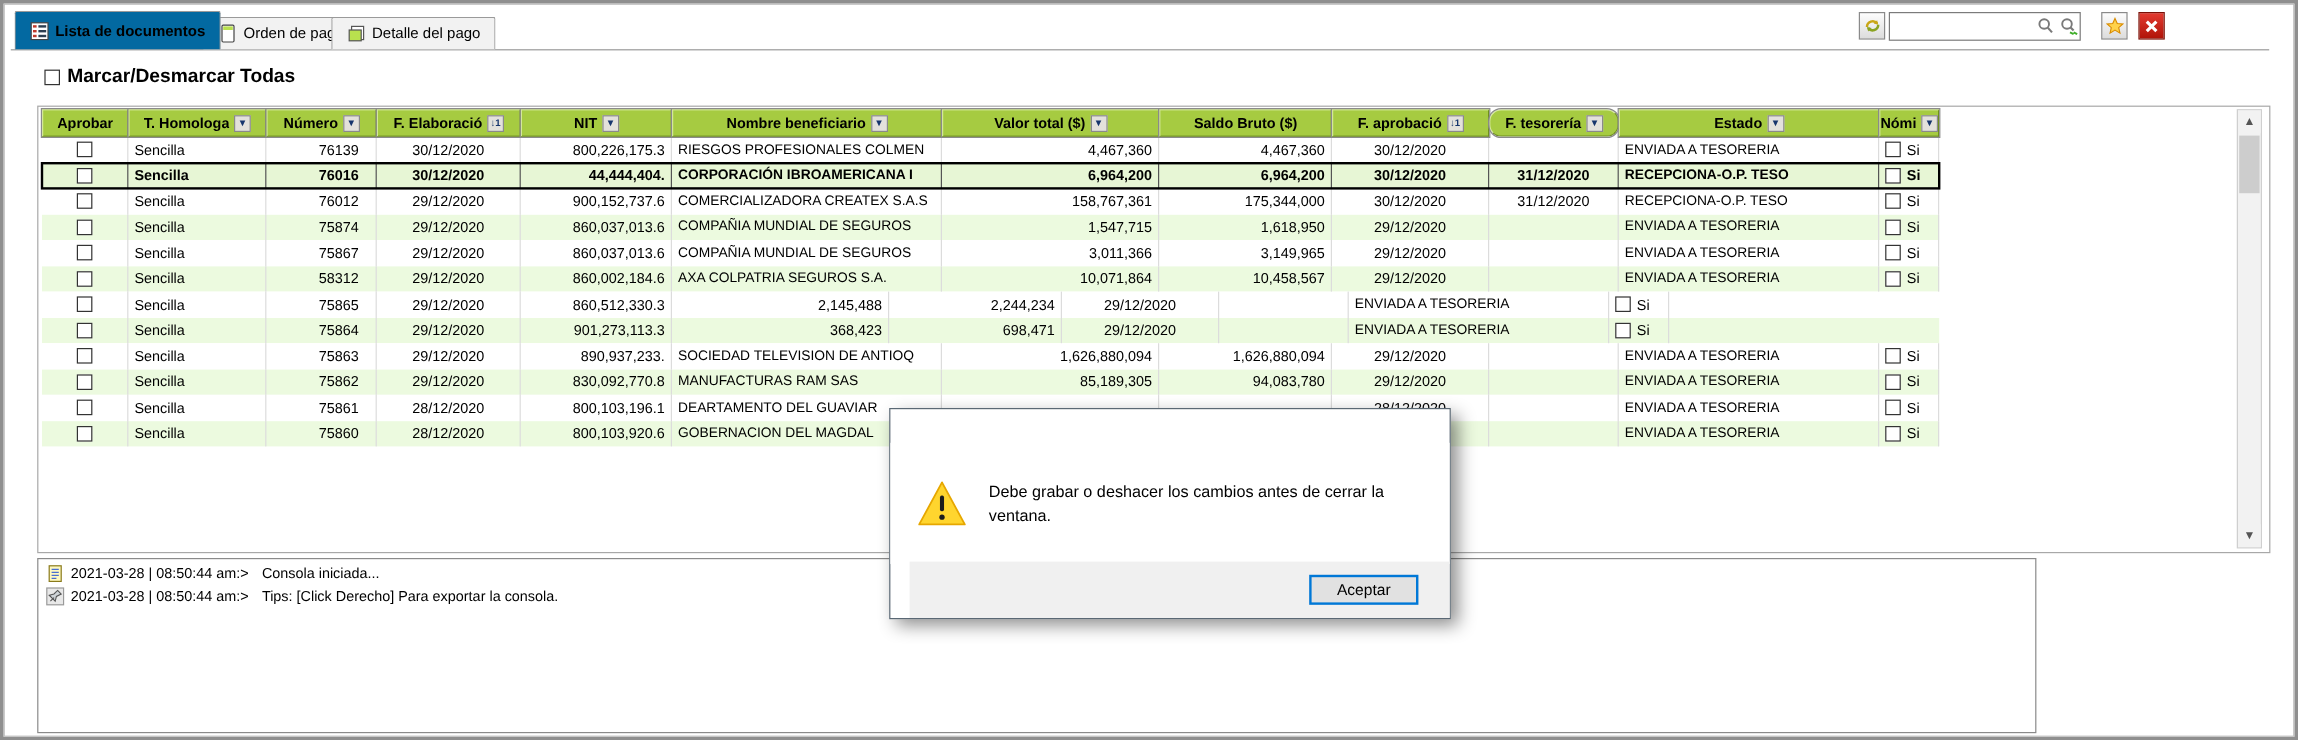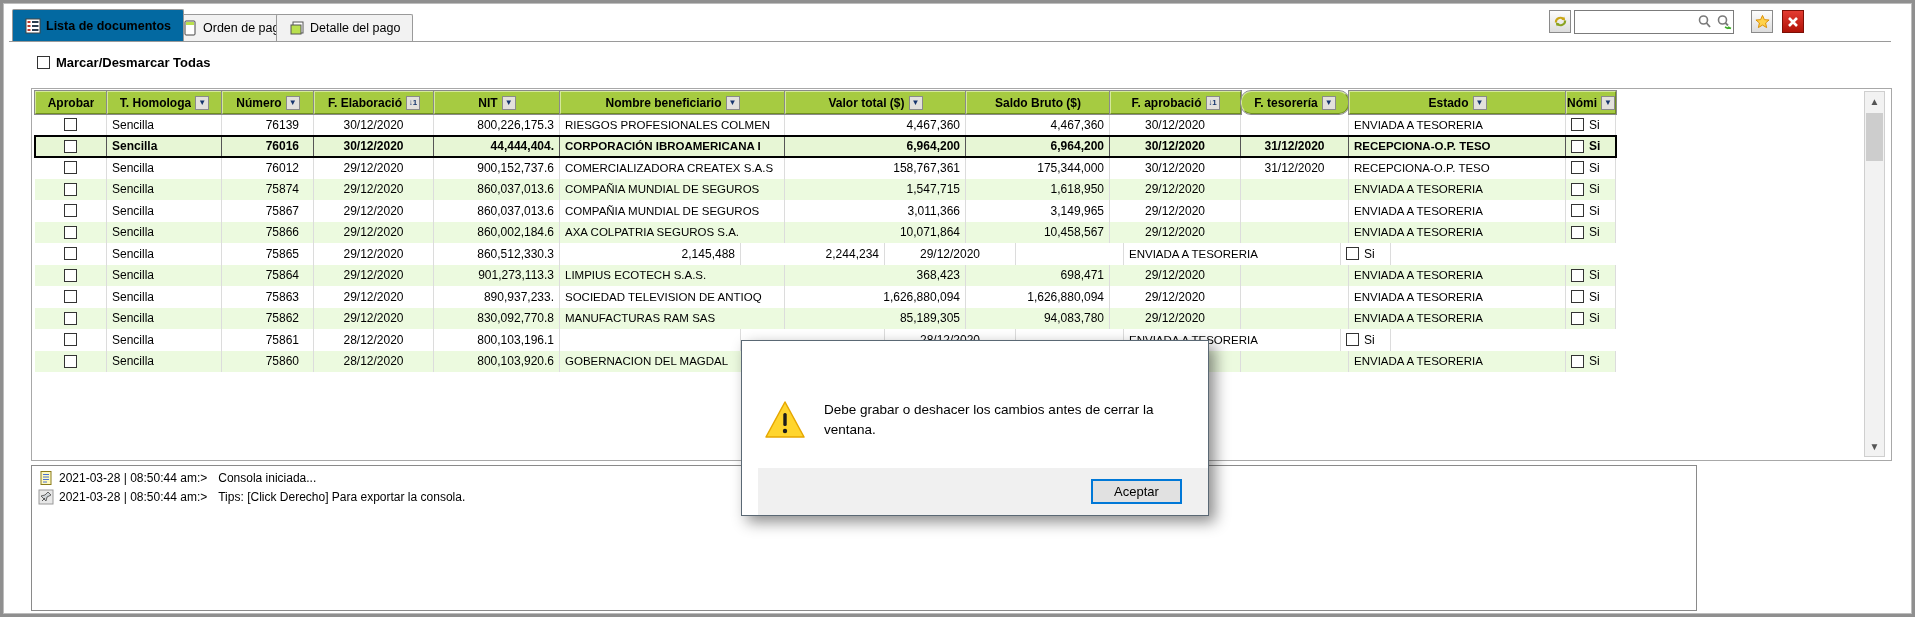--- a/index.html
+++ b/index.html
@@ -18,21 +18,21 @@
   #searchwrap { position:absolute; top:6px; left:1545px; height:26px; }
   .sq-btn { position:absolute; top:0; width:22px; height:23px; border:1px solid #8a8a8a; background:linear-gradient(#fdfdfd,#dcdcdc);
             display:flex; align-items:center; justify-content:center; cursor:pointer; }
   #search-input { position:absolute; left:25px; top:0; width:160px; height:24px; border:1px solid #7b7b7b; background:#fff;
                   padding:2px 36px 2px 5px; font-size:12px; }
   .maggroup { position:absolute; left:148px; top:4px; display:flex; gap:3px; pointer-events:none; }
   #btn-star { left:202px; }
   #btn-close { left:233px; background:linear-gradient(#e33b31,#b01308); border:1px solid #7c0f06; }
 
   
-  #selectall { position:absolute; left:33px; top:51px; display:flex; align-items:center; gap:6px; font-size:13px; font-weight:bold; }
+  #selectall { position:absolute; left:33px; top:51px; display:flex; align-items:center; gap:6px; font-size:16px; font-weight:bold; }
   .cb { width:13px; height:13px; border:1px solid #333; background:#fff; display:inline-block; }
 
   
   #gridbox { position:absolute; left:27px; top:84px; width:1861px; height:373px; border:1px solid #a8a8a8; background:#fff; }
   #grid { position:absolute; left:3px; top:2px; }
   .hrow { display:flex; height:23px; }
   .hcell { background:#a6cb41; border:1px solid; border-color:#d4e89a #6f8f1e #6f8f1e #d4e89a; outline:1px solid #8a8a8a; outline-offset:-0px;
            font-size:12px; font-weight:bold; color:#000; display:flex; align-items:center; justify-content:center; gap:4px; position:relative; cursor:pointer; }
   .hcell .hlabel { overflow:hidden; white-space:nowrap; }
   .hbtn { width:14px; height:14px; background:#e3e1dc; border:1px solid #8a8a8a; font-size:8px; line-height:12px; color:#16356d;
@@ -295,21 +295,21 @@
           <div class="cell l nomcell" style="width: 50px;">
             <span class="cb"></span>
             <span>Si</span>
           </div>
         </div>
         <div class="row alt">
           <div class="cell c" style="width: 72px;">
             <span class="cb"></span>
           </div>
           <div class="cell l" style="width: 115px;">Sencilla</div>
-          <div class="cell r" style="width: 92px; padding-right: 14px;">75866</div>
+          <div class="cell r" style="width: 92px; padding-right: 14px;">58312</div>
           <div class="cell c" style="width: 120px;">29/12/2020</div>
           <div class="cell r" style="width: 126px;">860,002,184.6</div>
           <div class="cell l caps" style="width: 225px;">AXA COLPATRIA SEGUROS S.A.</div>
           <div class="cell r" style="width: 181px;">10,071,864</div>
           <div class="cell r" style="width: 144px;">10,458,567</div>
           <div class="cell c" style="width: 131px;">29/12/2020</div>
           <div class="cell c" style="width: 108px;"></div>
           <div class="cell l caps" style="width: 217px;">ENVIADA A TESORERIA</div>
           <div class="cell l nomcell" style="width: 50px;">
             <span class="cb"></span>
@@ -335,21 +335,20 @@
           </div>
         </div>
         <div class="row alt">
           <div class="cell c" style="width: 72px;">
             <span class="cb"></span>
           </div>
           <div class="cell l" style="width: 115px;">Sencilla</div>
           <div class="cell r" style="width: 92px; padding-right: 14px;">75864</div>
           <div class="cell c" style="width: 120px;">29/12/2020</div>
           <div class="cell r" style="width: 126px;">901,273,113.3</div>
-          <div class="cell l caps" style="width: 225px;">LIMPIUS ECOTECH S.A.S.</div>
           <div class="cell r" style="width: 181px;">368,423</div>
           <div class="cell r" style="width: 144px;">698,471</div>
           <div class="cell c" style="width: 131px;">29/12/2020</div>
           <div class="cell c" style="width: 108px;"></div>
           <div class="cell l caps" style="width: 217px;">ENVIADA A TESORERIA</div>
           <div class="cell l nomcell" style="width: 50px;">
             <span class="cb"></span>
             <span>Si</span>
           </div>
         </div>
@@ -392,20 +391,21 @@
           </div>
         </div>
         <div class="row">
           <div class="cell c" style="width: 72px;">
             <span class="cb"></span>
           </div>
           <div class="cell l" style="width: 115px;">Sencilla</div>
           <div class="cell r" style="width: 92px; padding-right: 14px;">75861</div>
           <div class="cell c" style="width: 120px;">28/12/2020</div>
           <div class="cell r" style="width: 126px; text-align: right;">800,103,196.1</div>
+          <div class="cell l caps" style="width: 225px;">DEARTAMENTO DEL GUAVIAR</div>
           <div class="cell r" style="width: 181px;"></div>
           <div class="cell r" style="width: 144px;"></div>
           <div class="cell c" style="width: 131px;">28/12/2020</div>
           <div class="cell c" style="width: 108px;"></div>
           <div class="cell l caps" style="width: 217px;">ENVIADA A TESORERIA</div>
           <div class="cell l nomcell" style="width: 50px;">
             <span class="cb"></span>
             <span>Si</span>
           </div>
         </div>

